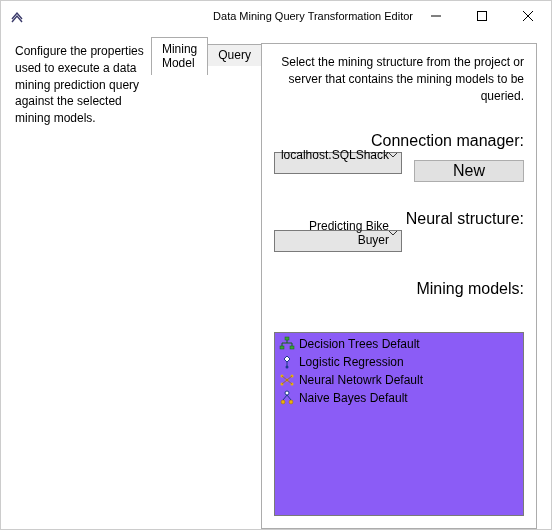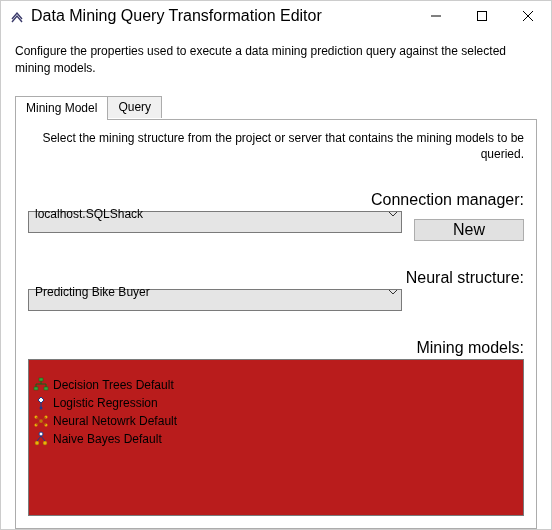--- a/index.html
+++ b/index.html
@@ -24,35 +24,35 @@
     display: flex;
     align-items: center;
     padding-left: 8px;
     background: #fff;
   }
   .titlebar .app-icon {
     width: 16px; height: 16px;
     margin-right: 6px;
     display: flex; align-items: center; justify-content: center;
   }
-  .titlebar .title { flex: 1; font-size: 16px; }
+  .titlebar .title { flex: 1; font-size: 11px; text-align: right; }
   .winbtns { display: flex; height: 100%; }
   .winbtn {
     width: 46px; height: 100%;
     display: flex; align-items: center; justify-content: center;
     font-family: "Segoe UI Symbol", sans-serif;
     font-size: 10px;
     color: #000;
   }
   .winbtn.close { font-size: 13px; }
   
   .body {
     padding: 12px 14px 0 14px;
     display: flex;
-    flex-direction: column;
+    flex-direction: row;
     flex: 1;
   }
   .desc {
     font-size: 12px;
     line-height: 1.4;
     margin-bottom: 18px;
   }
   
   .tabstrip {
     display: flex;
@@ -119,25 +119,26 @@
     background: #e1e1e1;
     border: 1px solid #adadad;
     display: flex;
     align-items: center;
     justify-content: center;
     font-size: 16px;
     margin-top: 8px;
   }
   .listbox {
     border: 1px solid #7a7a7a;
-    background: #b91c1c;
+    background: #8b5cf6;
     flex: 1;
     min-height: 120px;
-    padding: 16px 2px;
+    padding: 2px 2px;
     overflow: auto;
+    margin-top: 32px;
   }
   .listitem {
     display: flex;
     align-items: center;
     gap: 4px;
     padding: 1px 2px;
     font-size: 12px;
     line-height: 16px;
   }
   .mm-icon {

